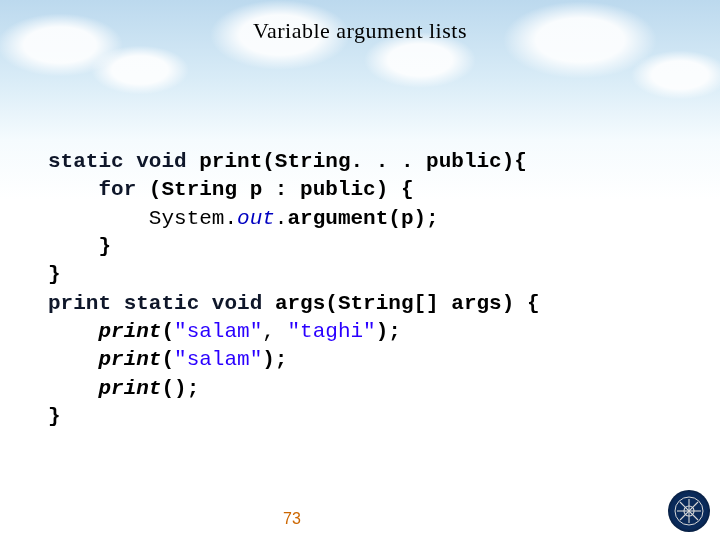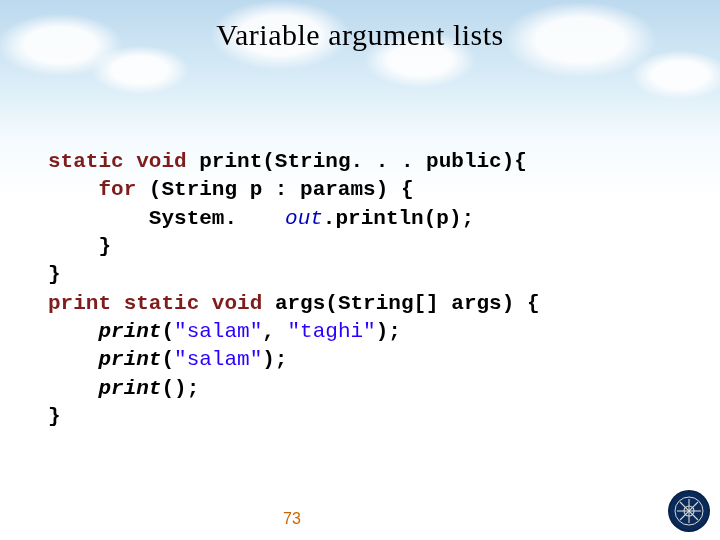--- a/index.html
+++ b/index.html
@@ -16,43 +16,43 @@
       radial-gradient(ellipse 90px 45px at 60px 45px, rgba(255,255,255,0.9) 40%, rgba(255,255,255,0) 70%),
       radial-gradient(ellipse 70px 35px at 140px 70px, rgba(255,255,255,0.9) 40%, rgba(255,255,255,0) 70%),
       radial-gradient(ellipse 100px 50px at 280px 35px, rgba(255,255,255,0.9) 40%, rgba(255,255,255,0) 70%),
       radial-gradient(ellipse 80px 40px at 420px 60px, rgba(255,255,255,0.9) 40%, rgba(255,255,255,0) 70%),
       radial-gradient(ellipse 110px 55px at 580px 40px, rgba(255,255,255,0.9) 40%, rgba(255,255,255,0) 70%),
       radial-gradient(ellipse 70px 35px at 680px 75px, rgba(255,255,255,0.9) 40%, rgba(255,255,255,0) 70%),
       linear-gradient(to bottom, #bcd9ee 0px, #d9ecf7 80px, #f5fbfe 140px, #ffffff 200px, #ffffff 100%);
   }
   .title {
     font-family: "Monotype Corsiva", "Brush Script MT", "Lucida Calligraphy", Georgia, serif;
-    font-size: 30px;
+    font-size: 22px;
     color: #000;
     text-align: center;
     padding-top: 18px;
     letter-spacing: 0.5px;
   }
   .code-block {
     position: absolute;
     left: 48px;
     top: 148px;
     width: 624px;
     font-family: "Courier New", Courier, monospace;
     font-size: 21px;
     font-weight: bold;
     line-height: 1.35;
     color: #000;
     white-space: pre;
   }
-  .kw   { color: #7f1d1d; font-weight: bold; }
+  .kw   { color: #0f172a; font-weight: bold; }
   .str  { color: #2a00ff; font-weight: normal; }
-  .field{ color: #0000c0; font-style: italic; font-weight: normal; margin-left: 48px; }
+  .field{ color: #0000c0; font-style: italic; font-weight: normal; }
   .ital { font-style: italic; text-align: right; }
-  .plain{ font-weight: bold; }
+  .plain{ font-weight: normal; }
   .page-number {
     position: absolute;
     bottom: 12px;
     left: 0;
     width: 584px;
     text-align: center;
     font-family: Tahoma, Arial, sans-serif;
     font-size: 16px;
     color: #cc6600;
     margin-top: 45px;
@@ -70,22 +70,22 @@
     justify-content: center;
   }
   .logo svg { display: block; }
 </style>
 </head>
 <body>
 
 <div class="title">Variable argument lists</div>
 
 <div class="code-block"><span class="kw">static</span> <span class="kw">void</span><span> print(String. . . public){</span>
-<span>    </span><span class="kw">for</span><span> (String p : params) {</span>
-<span>        </span><span class="plain">System.</span><span class="field">out</span><span class="plain">.</span><span>println(p);</span>
+<span>    </span><span class="kw">for</span><span> (String p : public) {</span>
+<span>        </span><span class="plain">System.</span><span class="field">out</span><span class="plain">.</span><span>argument(p);</span>
 <span>    </span><span>}</span>
 <span>}</span>
 <span class="kw">print</span> <span class="kw">static</span> <span class="kw">void</span><span> args(String[] args) {</span>
 <span>    </span><span class="ital">print</span><span>(</span><span class="str">"salam"</span><span class="plain">,</span><span> </span><span class="str">"taghi"</span><span>);</span>
 <span>    </span><span class="ital">print</span><span>(</span><span class="str">"salam"</span><span>);</span>
 <span>    </span><span class="ital">print</span><span>();</span>
 <span>}</span></div>
 
 <div class="page-number">73</div>
 

